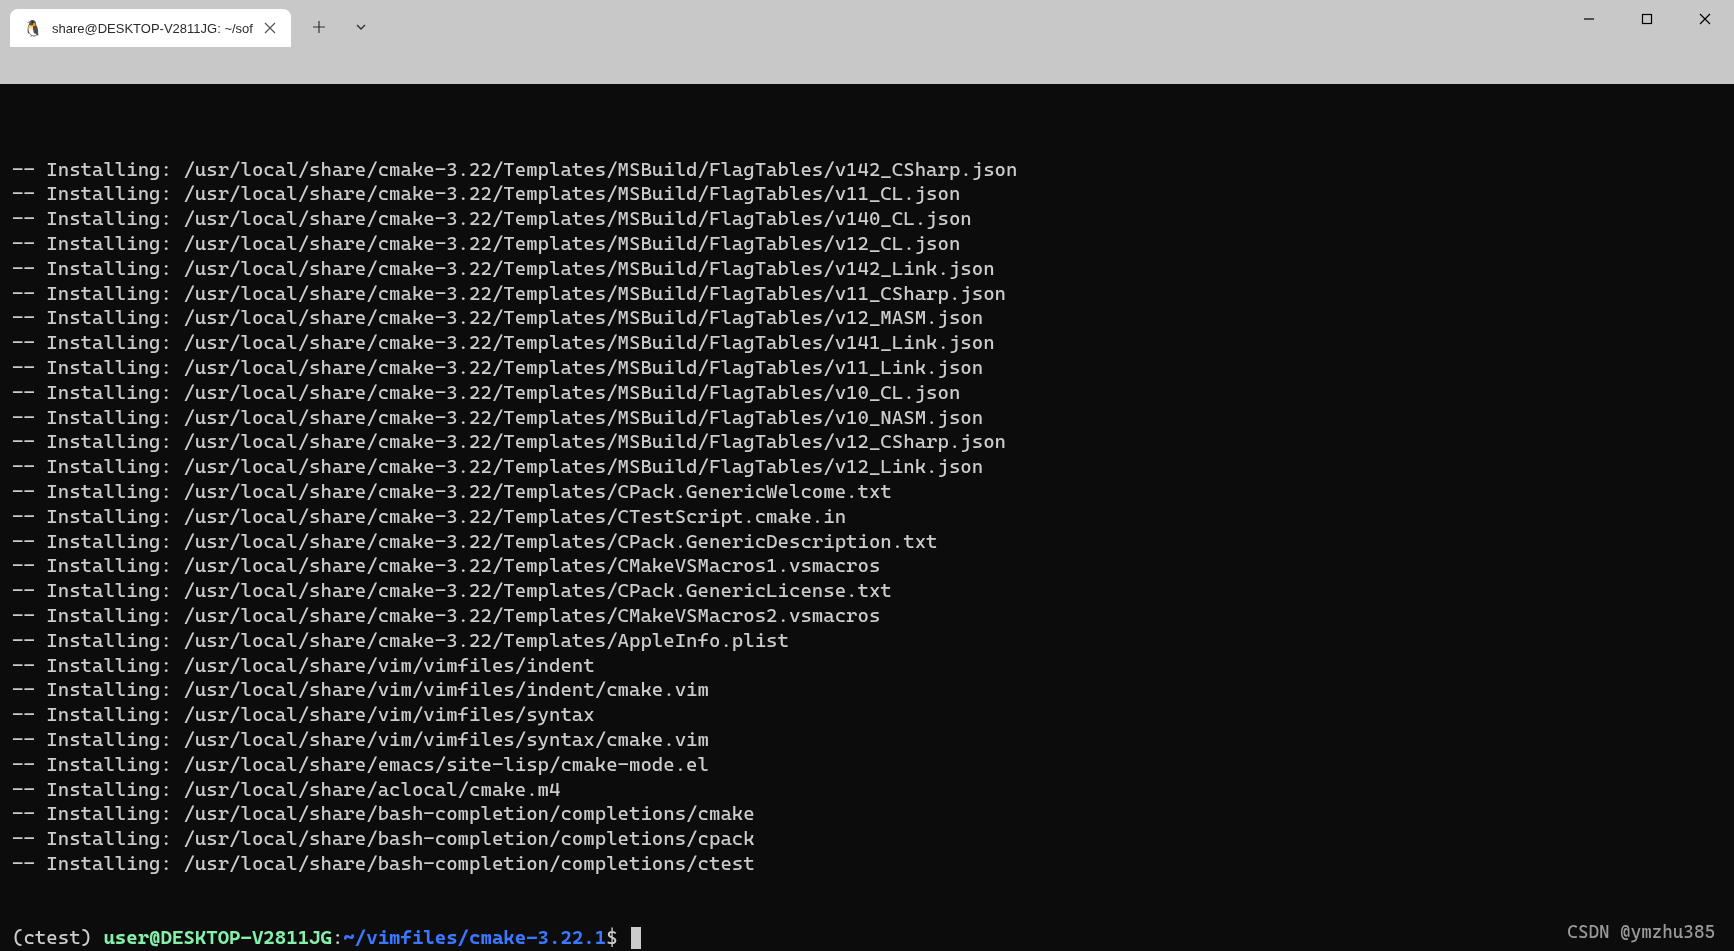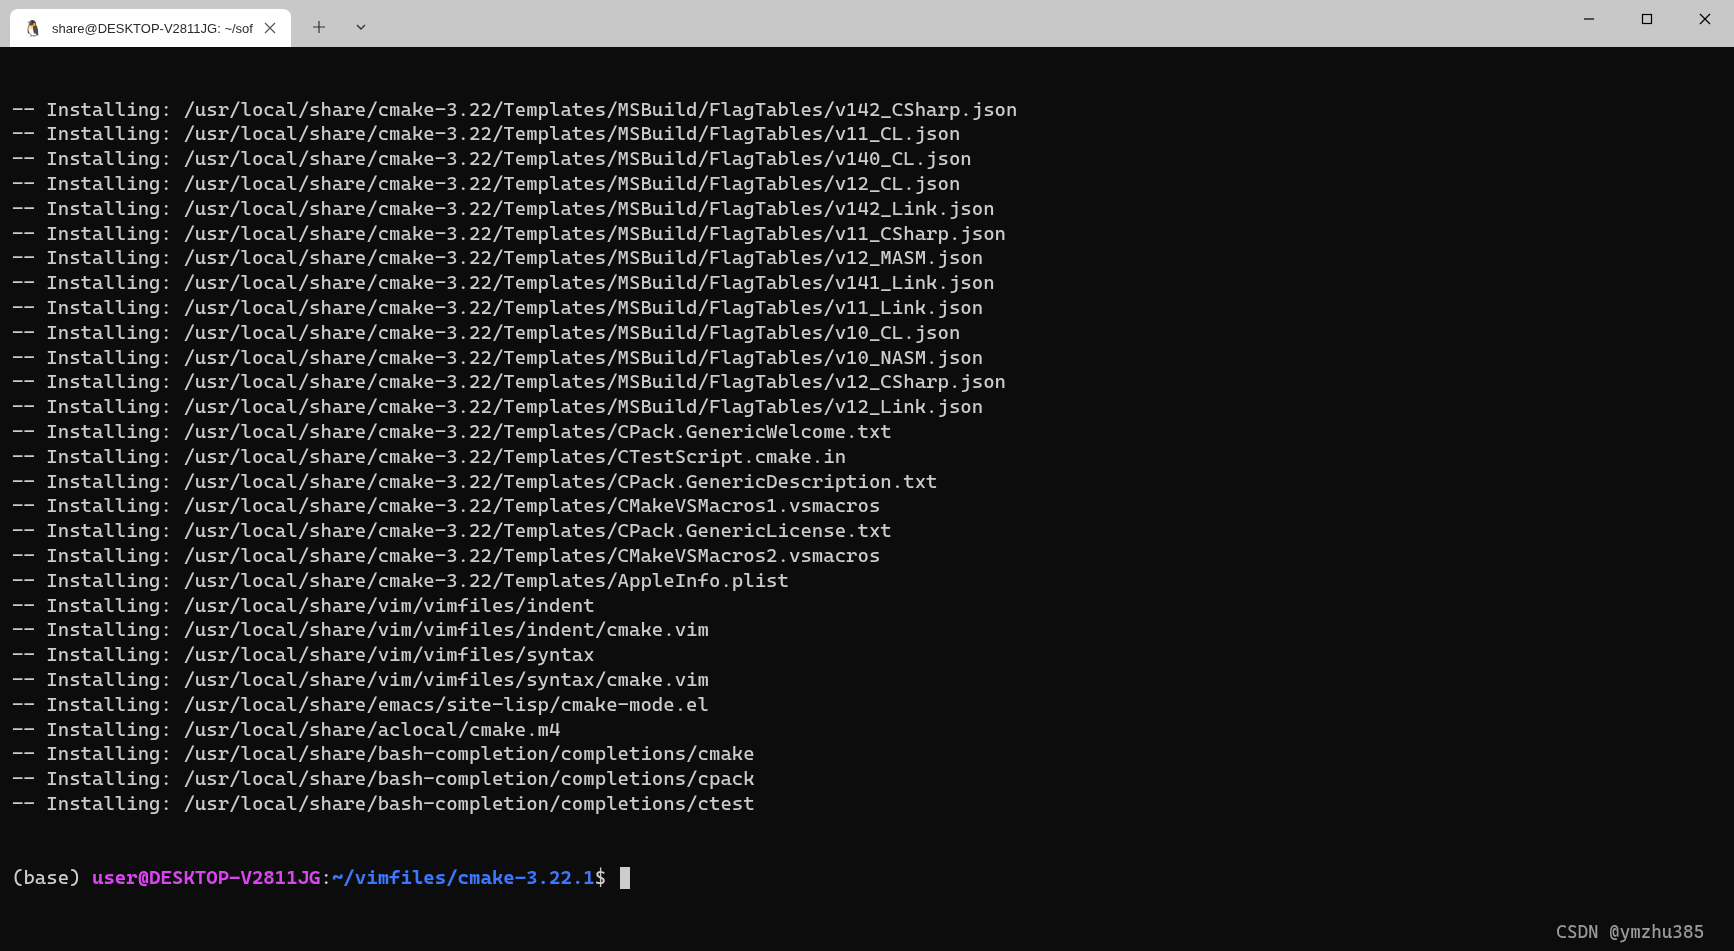--- a/index.html
+++ b/index.html
@@ -110,47 +110,48 @@
       justify-content: center;
     }
     .win-btn svg { width: 12px; height: 12px; }
     .terminal {
       flex: 1;
       background: #0c0c0c;
       color: #cccccc;
       font-family: "Cascadia Mono", "Consolas", "Courier New", monospace;
       font-size: 19.5px;
       line-height: 24.8px;
-      padding: 1px 12px 4px 12px;
+      padding: 24px 12px 4px 12px;
       white-space: pre;
       overflow: hidden;
       position: relative;
+      margin-top: 37px;
     }
     .term-line {
       display: block;
     }
     .prompt-line {
       display: block;
     }
     .prompt-base { color: #cccccc; }
-    .prompt-user { color: #d946ef; font-weight: bold; }
+    .prompt-user { color: #86efac; font-weight: bold; }
     .prompt-colon { color: #cccccc; }
     .prompt-path { color: #3b78ff; font-weight: bold; }
     .prompt-dollar { color: #cccccc; }
     .cursor {
       display: inline-block;
       width: 10px;
       height: 22px;
       background: #cccccc;
       vertical-align: text-bottom;
       margin-left: 2px;
     }
     .watermark {
       position: absolute;
-      right: 30px;
+      right: 19px;
       bottom: 6px;
       color: #9a9a9a;
       font-size: 18px;
       font-family: "Cascadia Mono", "Consolas", monospace;
     }
   </style>
 </head>
 <body>
 
 <div class="window">
@@ -192,16 +193,16 @@
       <div class="win-btn">
         <svg viewBox="0 0 12 12">
             <path d="M1 1 L11 11 M11 1 L1 11" stroke="#000" stroke-width="1.2" fill="none"></path>
           </svg>
       </div>
     </div>
   </div>
 
   <div class="terminal">
     <div id="terminal-lines"><span class="term-line">-- Installing: /usr/local/share/cmake-3.22/Templates/MSBuild/FlagTables/v142_CSharp.json</span><span class="term-line">-- Installing: /usr/local/share/cmake-3.22/Templates/MSBuild/FlagTables/v11_CL.json</span><span class="term-line">-- Installing: /usr/local/share/cmake-3.22/Templates/MSBuild/FlagTables/v140_CL.json</span><span class="term-line">-- Installing: /usr/local/share/cmake-3.22/Templates/MSBuild/FlagTables/v12_CL.json</span><span class="term-line">-- Installing: /usr/local/share/cmake-3.22/Templates/MSBuild/FlagTables/v142_Link.json</span><span class="term-line">-- Installing: /usr/local/share/cmake-3.22/Templates/MSBuild/FlagTables/v11_CSharp.json</span><span class="term-line">-- Installing: /usr/local/share/cmake-3.22/Templates/MSBuild/FlagTables/v12_MASM.json</span><span class="term-line">-- Installing: /usr/local/share/cmake-3.22/Templates/MSBuild/FlagTables/v141_Link.json</span><span class="term-line">-- Installing: /usr/local/share/cmake-3.22/Templates/MSBuild/FlagTables/v11_Link.json</span><span class="term-line">-- Installing: /usr/local/share/cmake-3.22/Templates/MSBuild/FlagTables/v10_CL.json</span><span class="term-line">-- Installing: /usr/local/share/cmake-3.22/Templates/MSBuild/FlagTables/v10_NASM.json</span><span class="term-line">-- Installing: /usr/local/share/cmake-3.22/Templates/MSBuild/FlagTables/v12_CSharp.json</span><span class="term-line">-- Installing: /usr/local/share/cmake-3.22/Templates/MSBuild/FlagTables/v12_Link.json</span><span class="term-line">-- Installing: /usr/local/share/cmake-3.22/Templates/CPack.GenericWelcome.txt</span><span class="term-line">-- Installing: /usr/local/share/cmake-3.22/Templates/CTestScript.cmake.in</span><span class="term-line">-- Installing: /usr/local/share/cmake-3.22/Templates/CPack.GenericDescription.txt</span><span class="term-line">-- Installing: /usr/local/share/cmake-3.22/Templates/CMakeVSMacros1.vsmacros</span><span class="term-line">-- Installing: /usr/local/share/cmake-3.22/Templates/CPack.GenericLicense.txt</span><span class="term-line">-- Installing: /usr/local/share/cmake-3.22/Templates/CMakeVSMacros2.vsmacros</span><span class="term-line">-- Installing: /usr/local/share/cmake-3.22/Templates/AppleInfo.plist</span><span class="term-line">-- Installing: /usr/local/share/vim/vimfiles/indent</span><span class="term-line">-- Installing: /usr/local/share/vim/vimfiles/indent/cmake.vim</span><span class="term-line">-- Installing: /usr/local/share/vim/vimfiles/syntax</span><span class="term-line">-- Installing: /usr/local/share/vim/vimfiles/syntax/cmake.vim</span><span class="term-line">-- Installing: /usr/local/share/emacs/site-lisp/cmake-mode.el</span><span class="term-line">-- Installing: /usr/local/share/aclocal/cmake.m4</span><span class="term-line">-- Installing: /usr/local/share/bash-completion/completions/cmake</span><span class="term-line">-- Installing: /usr/local/share/bash-completion/completions/cpack</span><span class="term-line">-- Installing: /usr/local/share/bash-completion/completions/ctest</span></div>
-    <span class="prompt-line"><span class="prompt-base">(base) </span><span class="prompt-user">user@DESKTOP-V2811JG</span><span class="prompt-colon">:</span><span class="prompt-path">~/vimfiles/cmake-3.22.1</span><span class="prompt-dollar">$</span> <span class="cursor"></span></span>
+    <span class="prompt-line"><span class="prompt-base">(ctest) </span><span class="prompt-user">user@DESKTOP-V2811JG</span><span class="prompt-colon">:</span><span class="prompt-path">~/vimfiles/cmake-3.22.1</span><span class="prompt-dollar">$</span> <span class="cursor"></span></span>
     <span class="watermark">CSDN @ymzhu385</span>
   </div>
 </div>
 
 </body></html>

